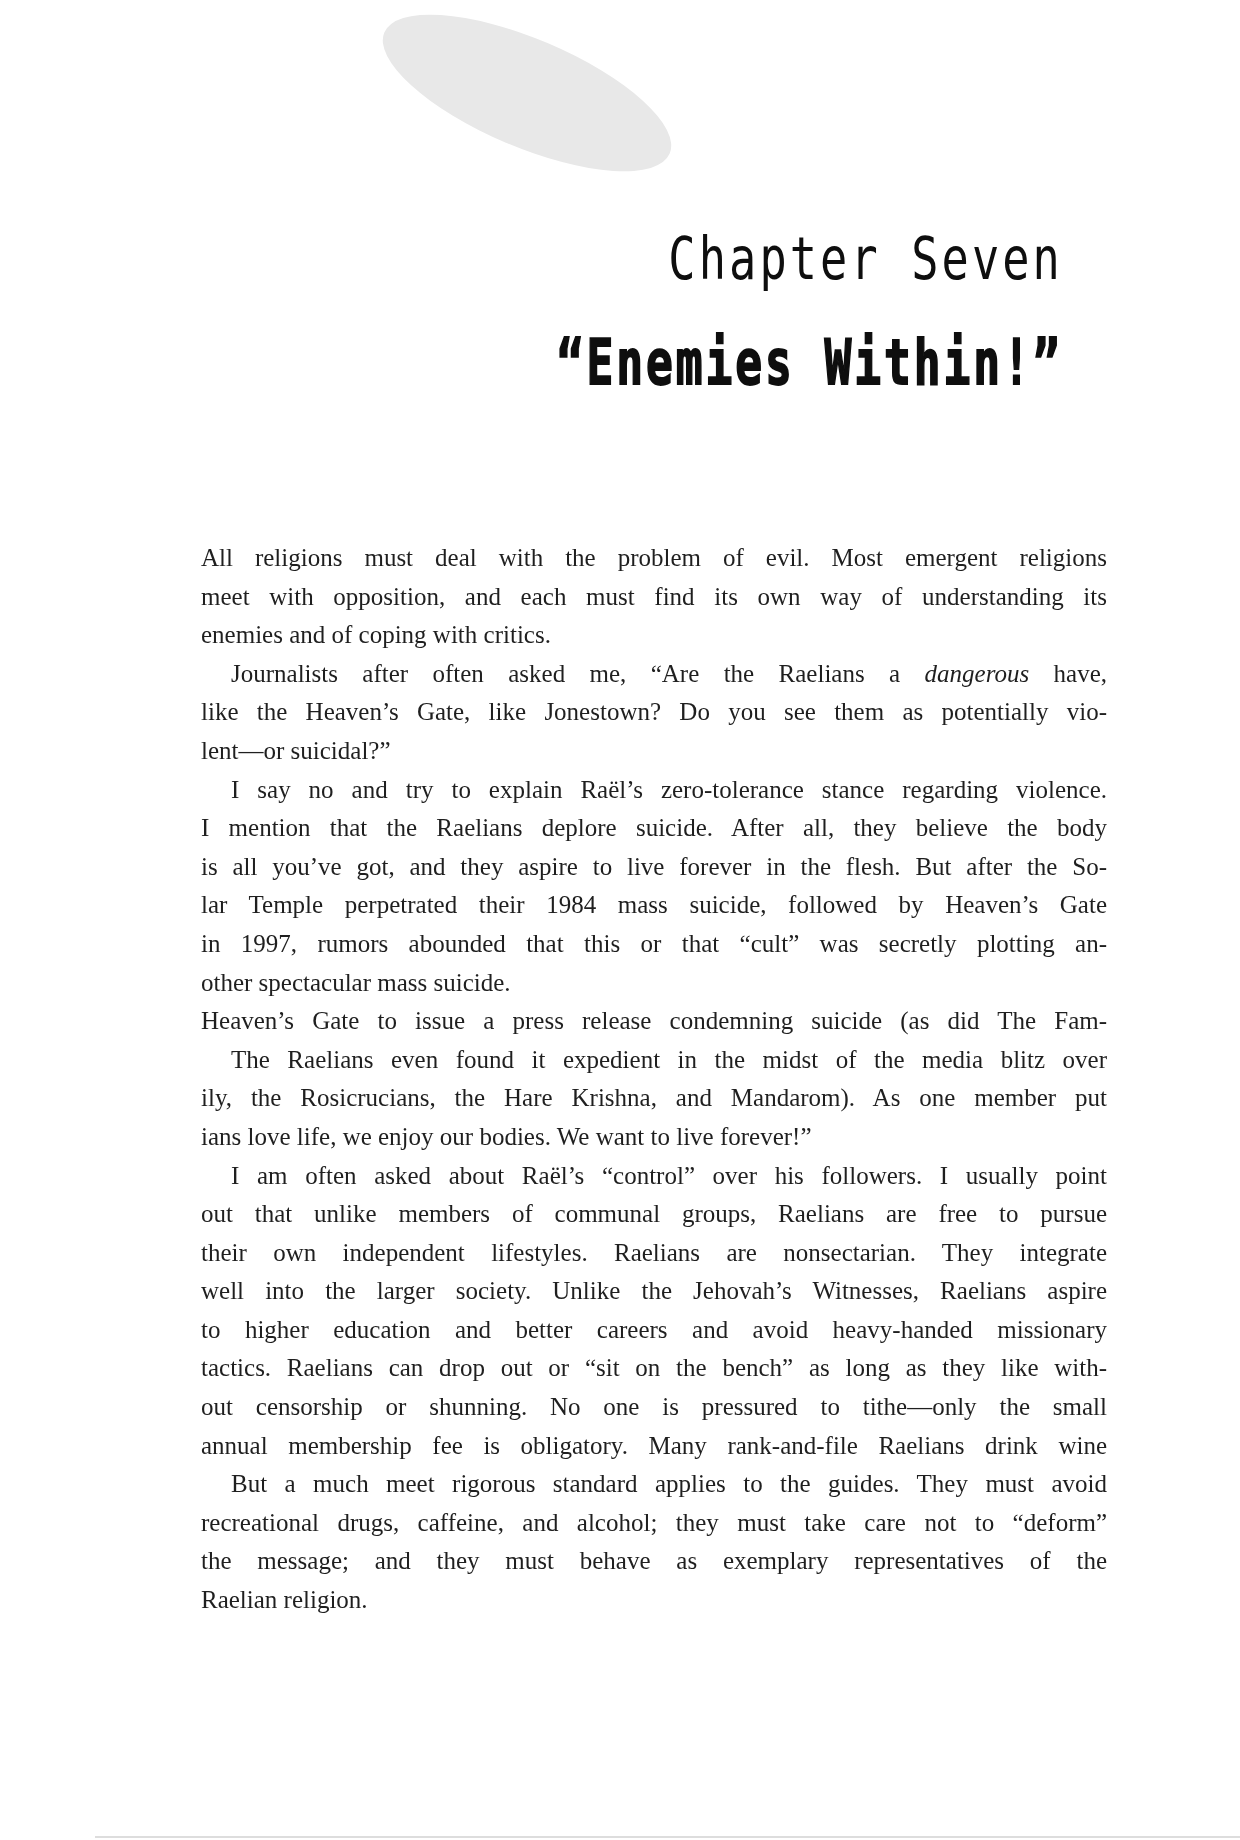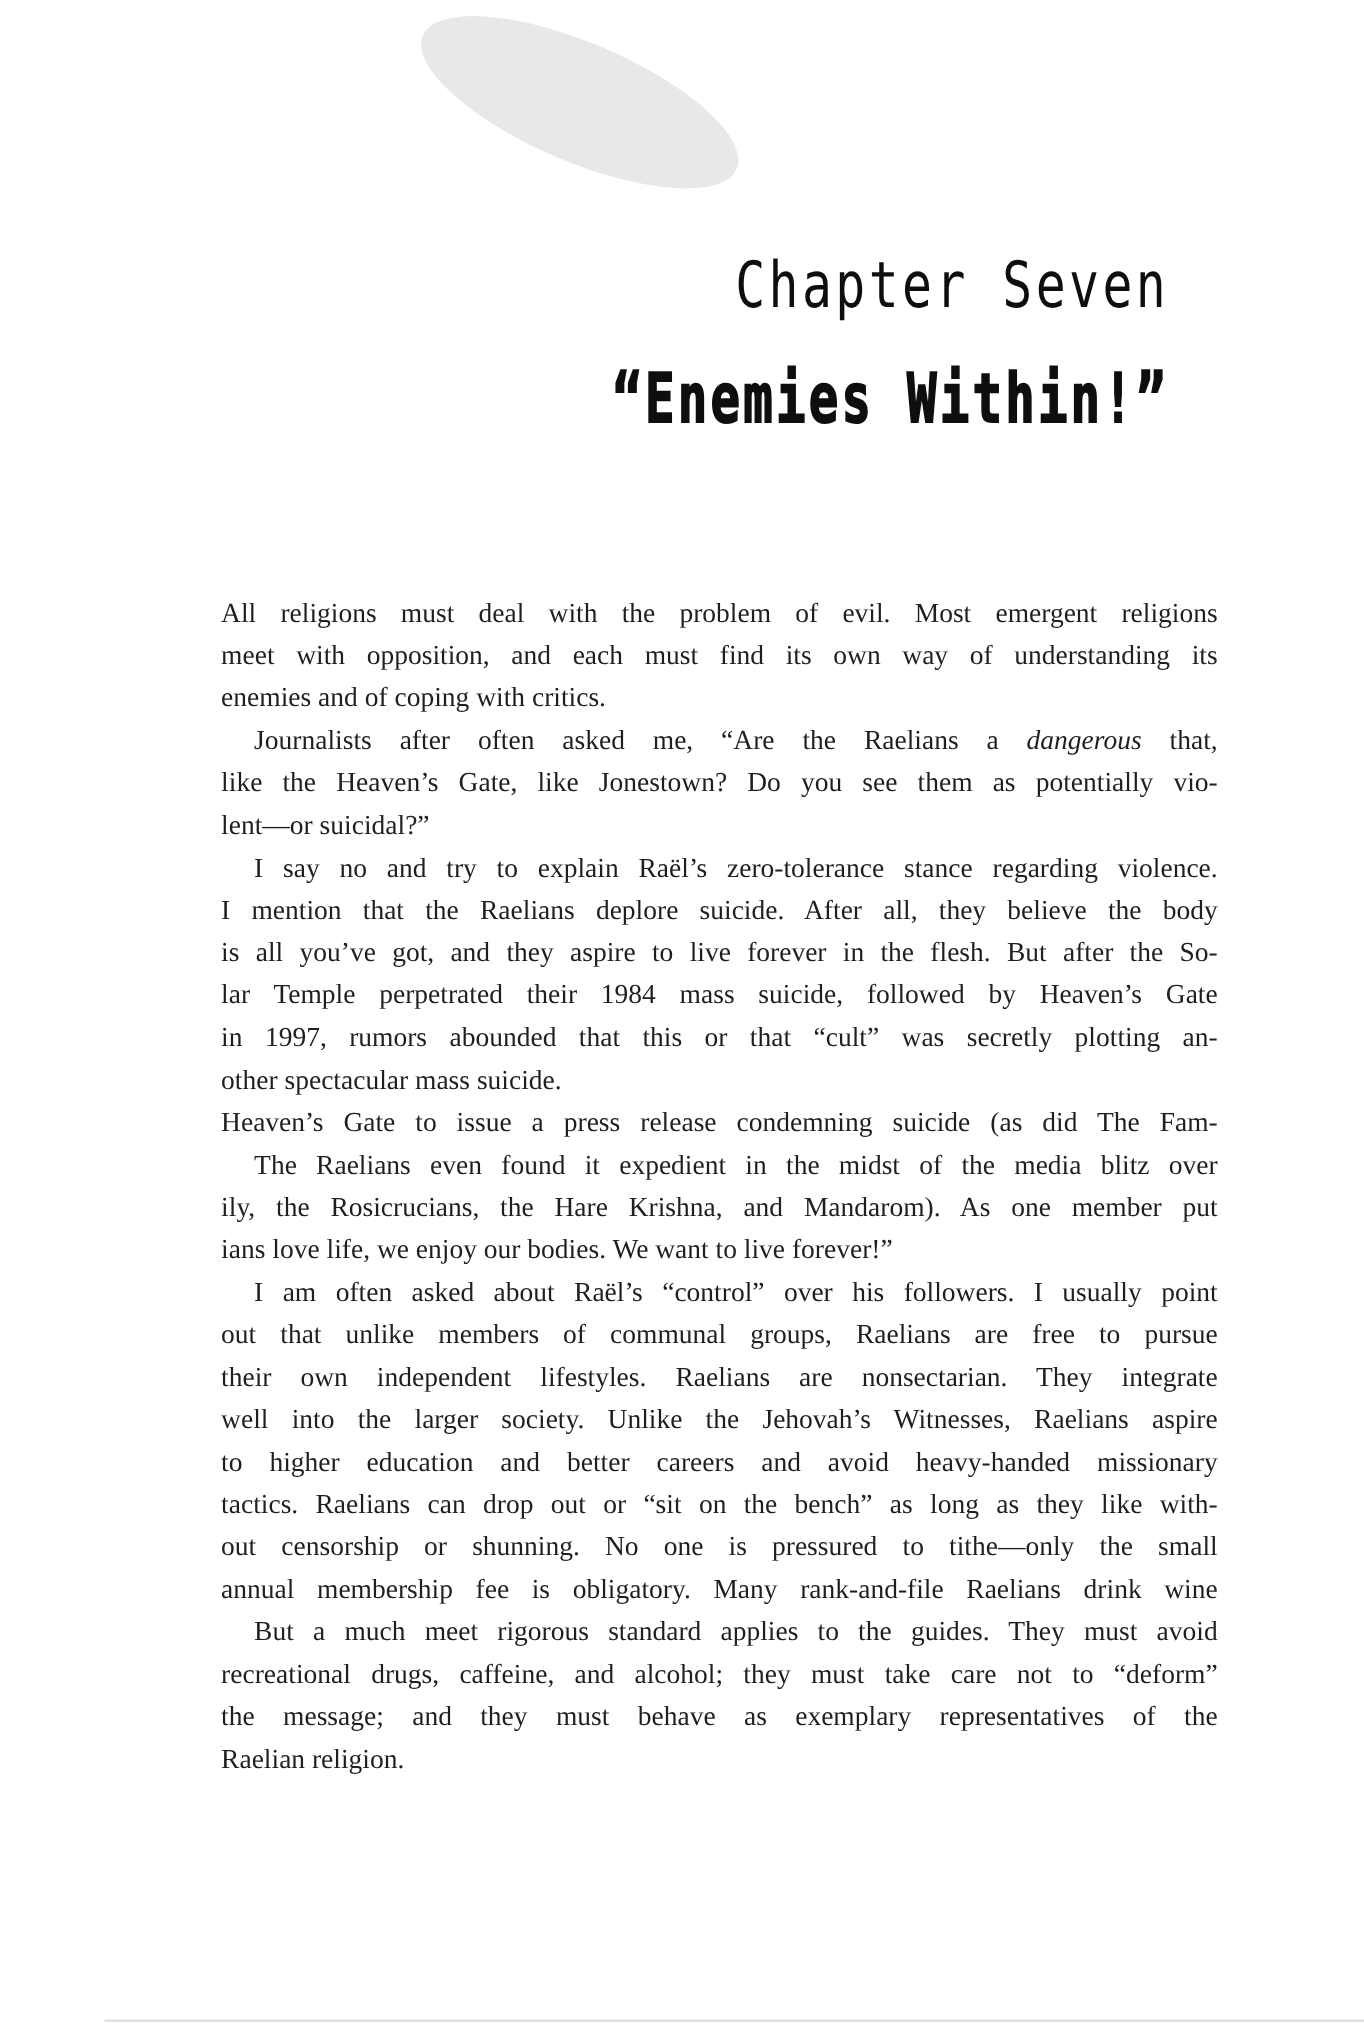--- a/index.html
+++ b/index.html
@@ -75,21 +75,21 @@
   <div class="ellipse" style="background: rgb(232, 232, 232);"></div>
   <div class="kicker" style="color: rgb(14, 14, 14);">Chapter Seven</div>
   <div class="title" style="color: rgb(14, 14, 14);">“Enemies Within!”</div>
   <div class="body-text" id="body-text" style="color: rgb(31, 31, 31);">
       <div class="para">
         <div class="line"><span>All religions must deal with the problem of evil. Most emergent religions</span></div>
         <div class="line"><span>meet with opposition, and each must find its own way of understanding its</span></div>
         <div class="line last"><span>enemies and of coping with critics.</span></div>
       </div>
       <div class="para">
-        <div class="line indent"><span>Journalists after often asked me, “Are the Raelians a </span><em>dangerous</em><span> that,</span></div>
+        <div class="line indent"><span>Journalists after often asked me, “Are the Raelians a </span><em>dangerous</em><span> have,</span></div>
         <div class="line"><span>like the Heaven’s Gate, like Jonestown? Do you see them as potentially vio-</span></div>
         <div class="line last"><span>lent—or suicidal?”</span></div>
       </div>
       <div class="para">
         <div class="line indent"><span>I say no and try to explain Raël’s zero-tolerance stance regarding violence.</span></div>
         <div class="line"><span>I mention that the Raelians deplore suicide. After all, they believe the body</span></div>
         <div class="line"><span>is all you’ve got, and they aspire to live forever in the flesh. But after the So-</span></div>
         <div class="line"><span>lar Temple perpetrated their 1984 mass suicide, followed by Heaven’s Gate</span></div>
         <div class="line"><span>in 1997, rumors abounded that this or that “cult” was secretly plotting an-</span></div>
         <div class="line last"><span>other spectacular mass suicide.</span></div>

